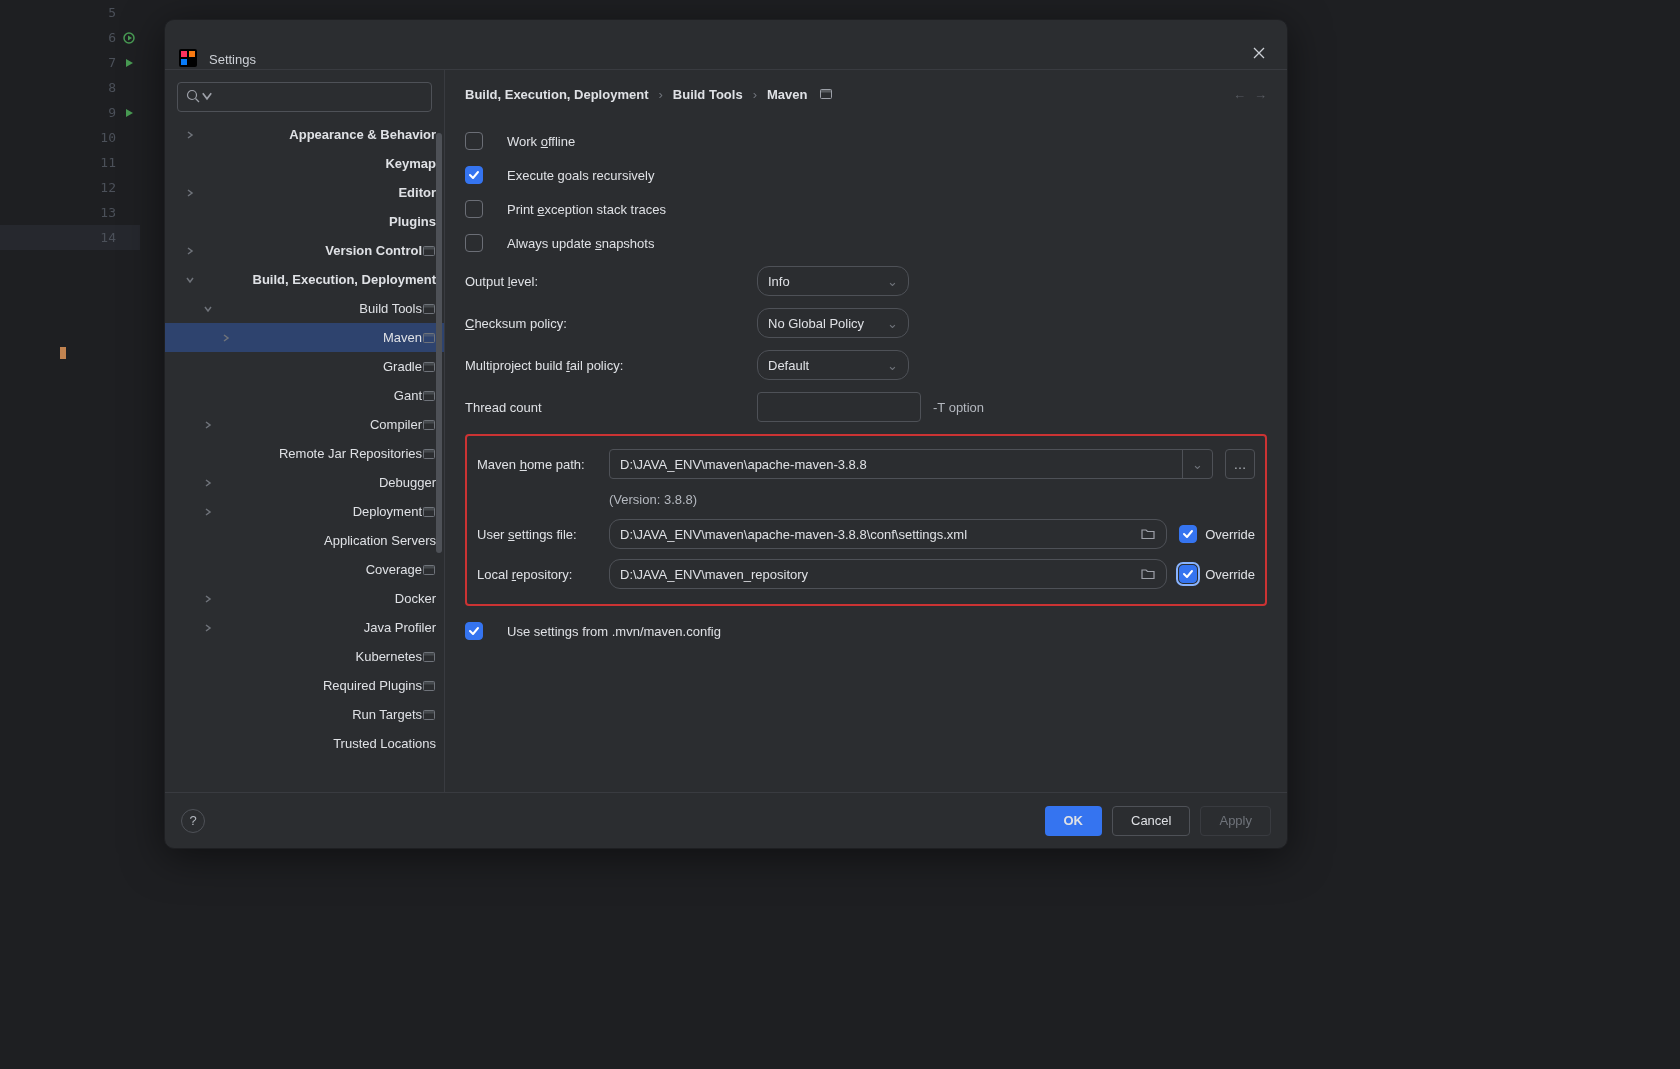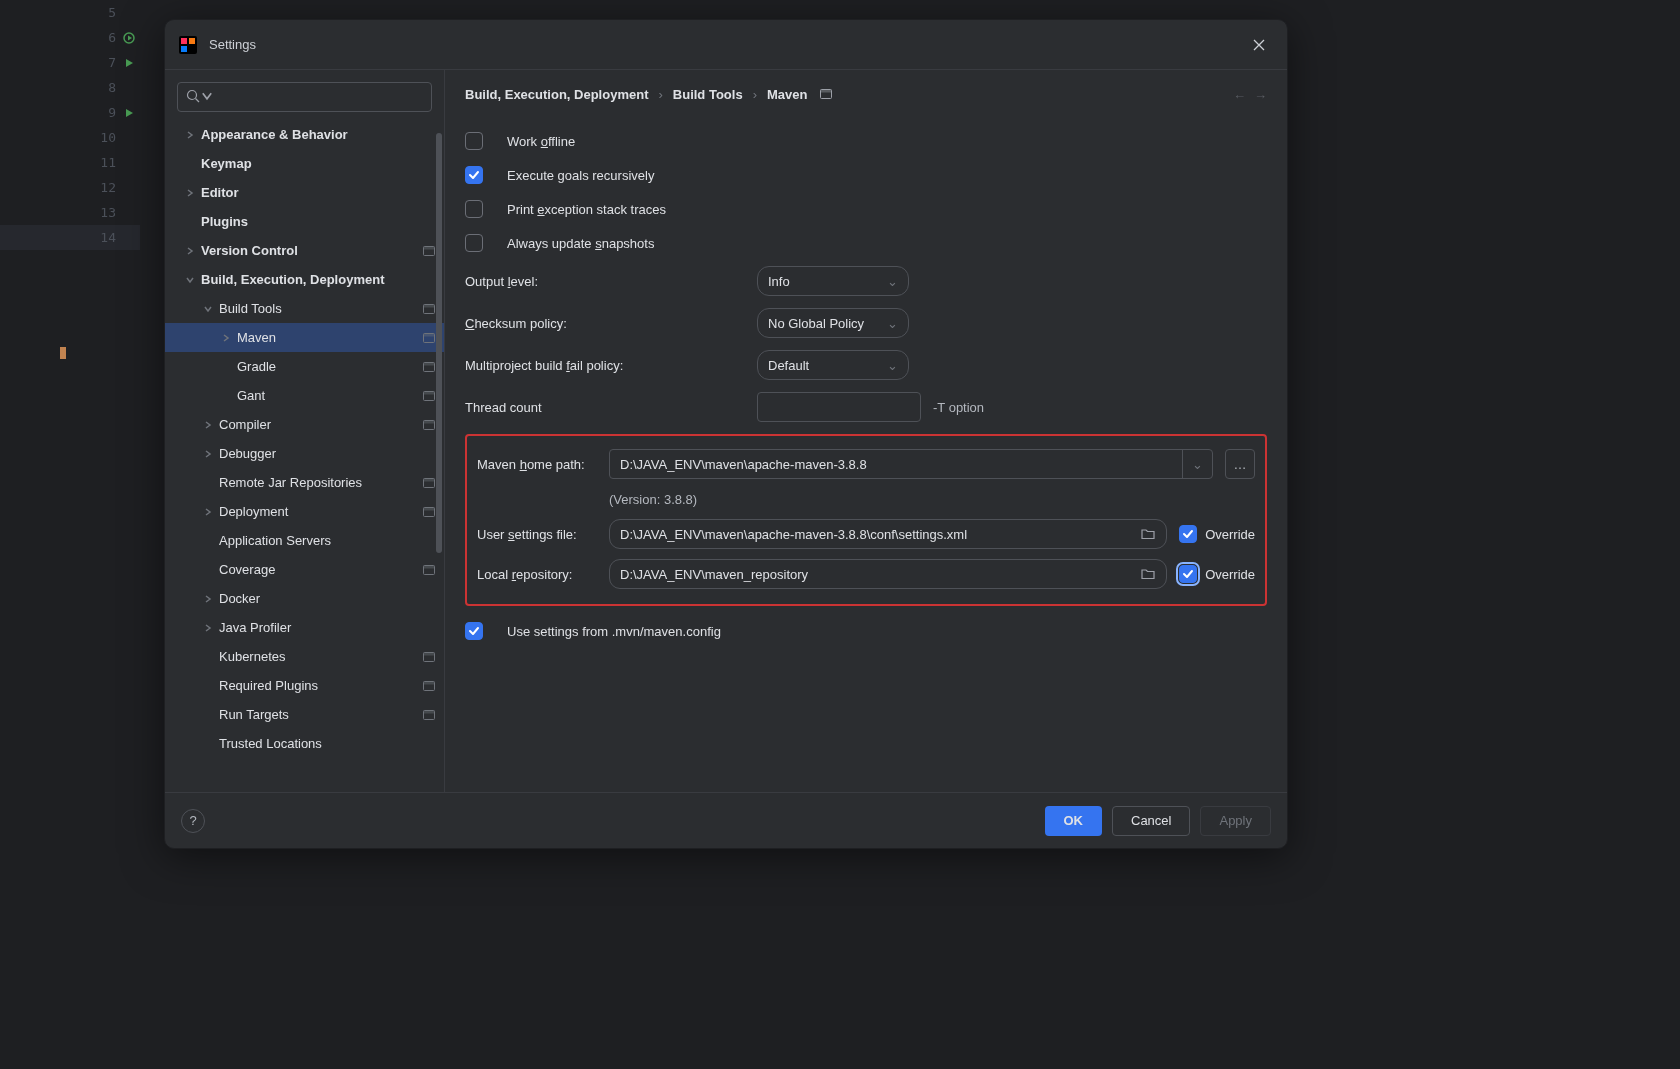--- a/index.html
+++ b/index.html
@@ -82,22 +82,22 @@
   width:1124px;height:830px;
   background:var(--bg-dialog);
   border:1px solid #1e1f22;
   border-radius:10px;
   display:flex;
   flex-direction:column;
   box-shadow:0 8px 40px rgba(0,0,0,0.5);
 }
 .dialog-titlebar{
   height:50px;
-  display:flex;align-items:center;
-  padding:16px 14px;
+  display:flex;align-items:flex-end;
+  padding:2px 14px;
   border-bottom:1px solid var(--border);
 }
 .dialog-titlebar .logo{
   width:18px;height:18px;
   margin-right:12px;
   display:inline-flex;
 }
 .dialog-titlebar .title{
   color:#cdd0d6;
   font-size:13px;
@@ -141,20 +141,21 @@
   position:relative;
 }
 .tree-row{
   height:29px;
   display:flex;align-items:center;
   padding-left:18px;
   padding-right:8px;
   color:var(--text);
   cursor:default;
   position:relative;
+  text-align:right;
 }
 .tree-row.bold{font-weight:600;}
 .tree-row.sel{background:var(--tree-selected);}
 .tree-row .arrow{
   width:14px;display:inline-flex;align-items:center;justify-content:center;
   margin-right:4px;
   color:var(--text-dimmer);
 }
 .tree-row.noarrow .arrow{visibility:hidden;}
 .tree-row .label{flex:1;white-space:nowrap;overflow:hidden;text-overflow:ellipsis;}
@@ -511,39 +512,39 @@
               <svg width="10" height="10" viewBox="0 0 10 10">
                 <path d="M3 2 L7 5 L3 8" fill="none" stroke="currentColor" stroke-width="1.5"></path>
               </svg>
             </span>
             <span class="label">Compiler</span>
             <span class="proj-ico"><svg viewBox="0 0 14 14">
                 <rect x="1.5" y="2.5" width="11" height="9" rx="1" fill="none" stroke="currentColor"></rect>
                 <rect x="1.5" y="2.5" width="11" height="3" fill="currentColor" opacity="0.4"></rect>
               </svg></span>
           </div>
+          <div class="tree-row noarrow indent1">
+            <span class="arrow">
+              <svg width="10" height="10" viewBox="0 0 10 10">
+                <path d="M3 2 L7 5 L3 8" fill="none" stroke="currentColor" stroke-width="1.5"></path>
+              </svg>
+            </span>
+            <span class="label">Remote Jar Repositories</span>
+            <span class="proj-ico"><svg viewBox="0 0 14 14">
+                <rect x="1.5" y="2.5" width="11" height="9" rx="1" fill="none" stroke="currentColor"></rect>
+                <rect x="1.5" y="2.5" width="11" height="3" fill="currentColor" opacity="0.4"></rect>
+              </svg></span>
+          </div>
           <div class="tree-row indent1">
             <span class="arrow">
               <svg width="10" height="10" viewBox="0 0 10 10">
                 <path d="M3 2 L7 5 L3 8" fill="none" stroke="currentColor" stroke-width="1.5"></path>
               </svg>
             </span>
             <span class="label">Debugger</span>
-          </div>
-          <div class="tree-row noarrow indent1">
-            <span class="arrow">
-              <svg width="10" height="10" viewBox="0 0 10 10">
-                <path d="M3 2 L7 5 L3 8" fill="none" stroke="currentColor" stroke-width="1.5"></path>
-              </svg>
-            </span>
-            <span class="label">Remote Jar Repositories</span>
-            <span class="proj-ico"><svg viewBox="0 0 14 14">
-                <rect x="1.5" y="2.5" width="11" height="9" rx="1" fill="none" stroke="currentColor"></rect>
-                <rect x="1.5" y="2.5" width="11" height="3" fill="currentColor" opacity="0.4"></rect>
-              </svg></span>
           </div>
           <div class="tree-row indent1">
             <span class="arrow">
               <svg width="10" height="10" viewBox="0 0 10 10">
                 <path d="M3 2 L7 5 L3 8" fill="none" stroke="currentColor" stroke-width="1.5"></path>
               </svg>
             </span>
             <span class="label">Deployment</span>
             <span class="proj-ico"><svg viewBox="0 0 14 14">
                 <rect x="1.5" y="2.5" width="11" height="9" rx="1" fill="none" stroke="currentColor"></rect>

